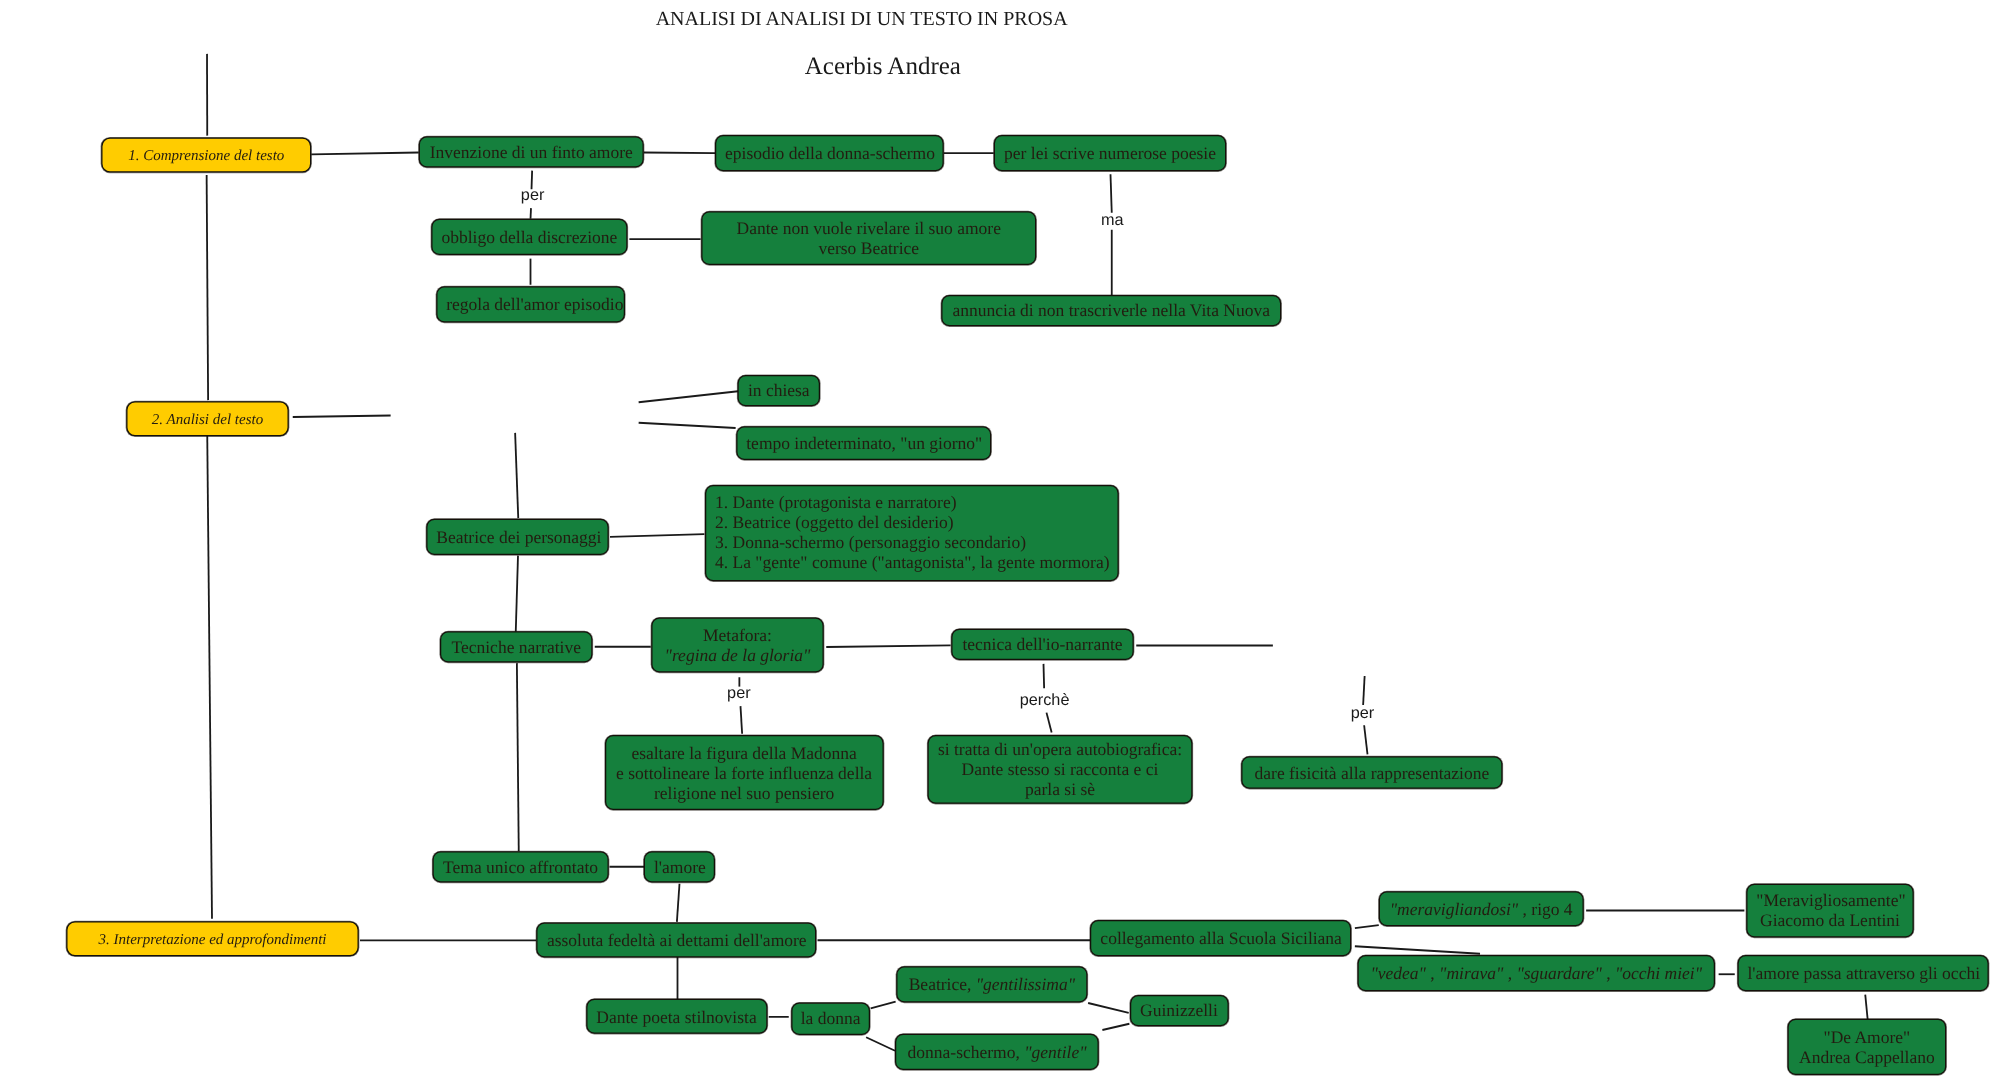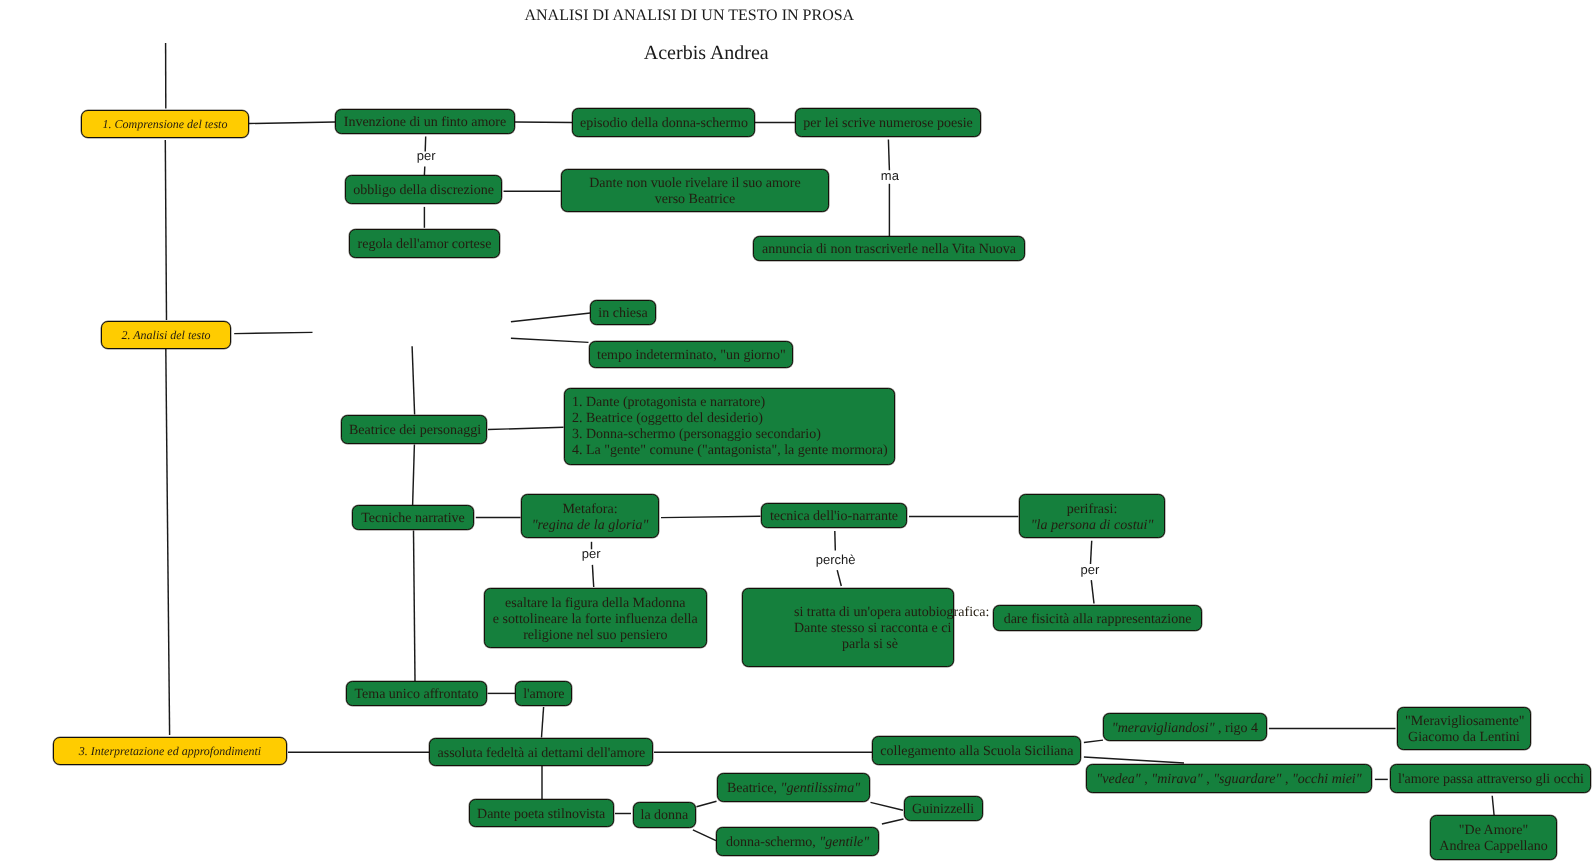--- a/index.html
+++ b/index.html
@@ -85,39 +85,37 @@
   <div class="hdr h2">Acerbis Andrea</div>
     <div class="node sect-node" style="left: 81px; top: 110px; width: 168px; height: 28px;"><span class="t">1. Comprensione del testo</span></div>
     <div class="node sect-node" style="left: 101px; top: 321px; width: 130px; height: 28px;"><span class="t">2. Analisi del testo</span></div>
     <div class="node sect-node" style="left: 53px; top: 737px; width: 234px; height: 28px;"><span class="t">3. Interpretazione ed approfondimenti</span></div>
     <div class="node" style="left: 335px; top: 109px; width: 180px; height: 25px;"><span class="t">Invenzione di un finto amore</span></div>
     <div class="node" style="left: 572px; top: 108px; width: 183px; height: 29px;"><span class="t">episodio della donna-schermo</span></div>
     <div class="node" style="left: 795px; top: 108px; width: 186px; height: 29px;"><span class="t">per lei scrive numerose poesie</span></div>
     <div class="node" style="left: 345px; top: 175.3px; width: 157px; height: 29px;"><span class="t">obbligo della discrezione</span></div>
     <div class="node" style="left: 561px; top: 169px; width: 268px; height: 43px;"><span class="t">Dante non vuole rivelare il suo amore
 verso Beatrice</span></div>
-    <div class="node" style="left: 349px; top: 229px; width: 151px; height: 29px;"><span class="t">regola dell'amor cortese</span></div>
+    <div class="node" style="left: 349px; top: 229px; width: 151px; height: 29px;"><span class="t">regola dell'amor episodio</span></div>
     <div class="node" style="left: 753px; top: 236px; width: 272px; height: 25px;"><span class="t">annuncia di non trascriverle nella Vita Nuova</span></div>
     <div class="node" style="left: 590px; top: 300px; width: 66px; height: 25px;"><span class="t">in chiesa</span></div>
     <div class="node" style="left: 589px; top: 340.7px; width: 203.7px; height: 27px;"><span class="t">tempo indeterminato, "un giorno"</span></div>
     <div class="node" style="left: 341px; top: 415px; width: 146px; height: 29px;"><span class="t">Beatrice dei personaggi</span></div>
     <div class="node lft" style="left: 564px; top: 388px; width: 331px; height: 77px;"><span class="t">1. Dante (protagonista e narratore)
 2. Beatrice (oggetto del desiderio)
 3. Donna-schermo (personaggio secondario)
 4. La "gente" comune ("antagonista", la gente mormora)</span></div>
     <div class="node" style="left: 352px; top: 505px; width: 122px; height: 25px;"><span class="t">Tecniche narrative</span></div>
     <div class="node" style="left: 521px; top: 494px; width: 138px; height: 44px;"><span class="t">Metafora:
 <i>"regina de la gloria"</i></span></div>
     <div class="node" style="left: 761px; top: 503px; width: 146px; height: 25px;"><span class="t">tecnica dell'io-narrante</span></div>
-    <div class="node" style="left: 1019px; top: 494px; width: 146px; height: 44px;"><span class="t">perifrasi:
-<i>"la persona di costui"</i></span></div>
     <div class="node" style="left: 483.6px; top: 588.4px; width: 223.4px; height: 60px;"><span class="t">esaltare la figura della Madonna
 e sottolineare la forte influenza della
 religione nel suo pensiero</span></div>
-    <div class="node" style="left: 742px; top: 588px; width: 212px; height: 79px; padding-left: 44px;"><span class="t">si tratta di un'opera autobiografica:
+    <div class="node" style="left: 742px; top: 588px; width: 212px; height: 55px;"><span class="t">si tratta di un'opera autobiografica:
 Dante stesso si racconta e ci
 parla si sè</span></div>
     <div class="node" style="left: 993px; top: 605px; width: 209px; height: 26px;"><span class="t">dare fisicità alla rappresentazione</span></div>
     <div class="node" style="left: 345.7px; top: 681px; width: 141.5px; height: 25px;"><span class="t">Tema unico affrontato</span></div>
     <div class="node" style="left: 515.2px; top: 681px; width: 57px; height: 25px;"><span class="t">l'amore</span></div>
     <div class="node" style="left: 429.4px; top: 738px; width: 224px; height: 28px;"><span class="t">assoluta fedeltà ai dettami dell'amore</span></div>
     <div class="node" style="left: 468.7px; top: 799.4px; width: 145px; height: 28px;"><span class="t">Dante poeta stilnovista</span></div>
     <div class="node" style="left: 632.5px; top: 802px; width: 63.3px; height: 25.6px;"><span class="t">la donna</span></div>
     <div class="node" style="left: 717px; top: 773px; width: 153px; height: 29px;"><span class="t">Beatrice, <i>"gentilissima"</i></span></div>
     <div class="node" style="left: 715.9px; top: 827.1px; width: 163.5px; height: 28.8px;"><span class="t">donna-schermo, <i>"gentile"</i></span></div>

